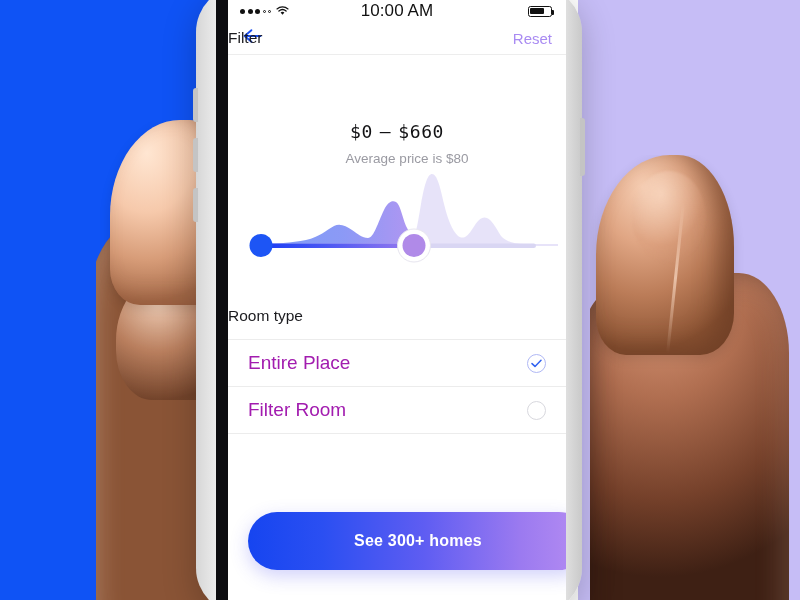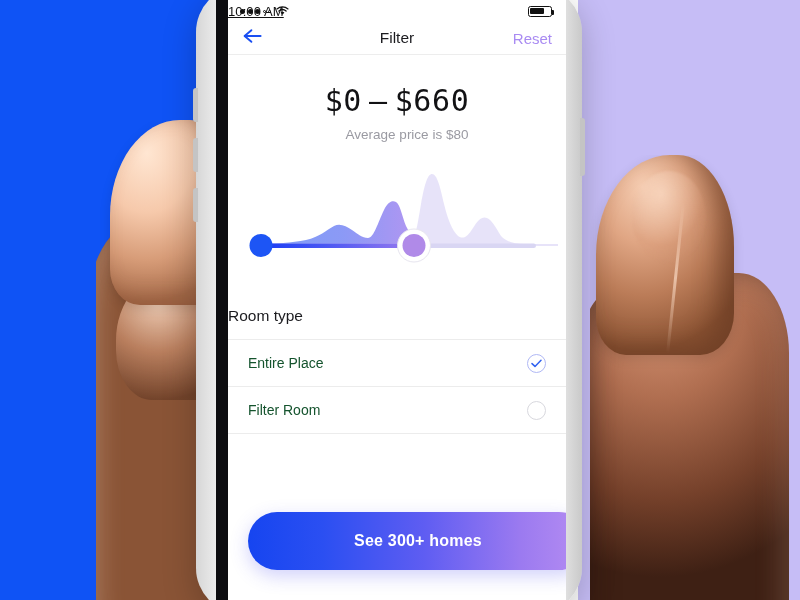--- a/index.html
+++ b/index.html
@@ -115,68 +115,68 @@
     padding:0 14px 0 12px; font-size:12px; color:#111;
     position:relative;
   }
   .sb-left { display:flex; align-items:center; gap:5px; }
   .dots { display:flex; gap:2.5px; align-items:center; }
   .dot { width:5px; height:5px; border-radius:50%; background:#111; }
   .dot.off { background:#fff; border:1px solid #111; width:3px; height:3px; }
   .wifi { width:13px; height:10px; position:relative; }
   .wifi svg { display:block; }
   .sb-time {
-    position:absolute; left:0; right:0; text-align:left;
-    font-size:13px; font-weight:400; letter-spacing:0.1px; color:#111;text-decoration:underline;
+    position:absolute; left:0; right:0; text-align:center;
+    font-size:17px; font-weight:400; letter-spacing:0.1px; color:#111;
   }
   .sb-right { margin-left:auto; display:flex; align-items:center; }
   .batt { width:24px; height:11px; border:1.2px solid #111; border-radius:2.5px; position:relative; padding:1.2px; }
   .batt .fill { height:100%; width:68%; background:#111; border-radius:1px; }
   .batt .cap { position:absolute; right:-3.2px; top:3px; width:2px; height:5px; background:#111; border-radius:0 1px 1px 0; }
 
   
   .navbar {
     height:33px; display:flex; align-items:center; position:relative;
     padding:0 14px; border-bottom:1px solid #ededed;
   }
   .back-btn { width:26px; height:26px; display:flex; align-items:center; cursor:pointer; }
   .nav-title {
-    position:absolute; left:0; right:0; text-align:center;
+    position:absolute; left:0; right:0; 
     font-size:15.5px; color:#1b1b1f; font-weight:400;
   }
   .reset-btn {
     margin-left:auto; font-size:15px; color:#a98bf2; cursor:pointer;
     position:relative; z-index:2;
   }
 
   
   .price-block { padding-top:28px; text-align:center; }
   .price-range {
-    font-size:30px; color:#121214; letter-spacing:0.6px;
-    font-family:"DejaVu Sans Mono","Liberation Mono",monospace; font-weight:400;
+    font-size:18px; color:#121214; letter-spacing:0.6px;
+    font-family:"DejaVu Sans Mono","Liberation Mono",monospace; font-weight:400;margin-top:38px;
   }
   .price-range .dash { color:#121214; padding:0 7px; }
   .price-avg { margin-top:9px; font-size:13.5px; color:#9a9aa2;margin-left:20px; }
 
   
   .hist-wrap { position:absolute; left:0; top:160px; width:338px; height:110px; }
   .hist-wrap svg { display:block; }
 
   
   .section-head {
     position:absolute; left:0; top:292px; width:338px; height:48px;
     display:flex; align-items:center; 
     font-size:15.5px; color:#1b1b1f; border-bottom:1px solid #ececec;
   }
   .opt-list { position:absolute; left:0; top:340px; width:338px; }
   .opt-row {
     height:47px; display:flex; align-items:center; justify-content:space-between;
     padding:0 20px; border-bottom:1px solid #ececec; cursor:pointer;
   }
-  .opt-label { font-size:14px; color:#14532d; }
+  .opt-label { font-size:19px; color:#a21caf; }
   .radio {
     width:19px; height:19px; border-radius:50%;
     border:1.3px solid #d8d8de; display:flex; align-items:center; justify-content:center;
     background:#fff;
   }
   .radio.checked { border-color:#b0b8f5; }
   .radio.checked svg { display:block; }
 
   
   .cta-wrap { position:absolute; left:0; top:512px; width:380px; padding:0 20px; }

